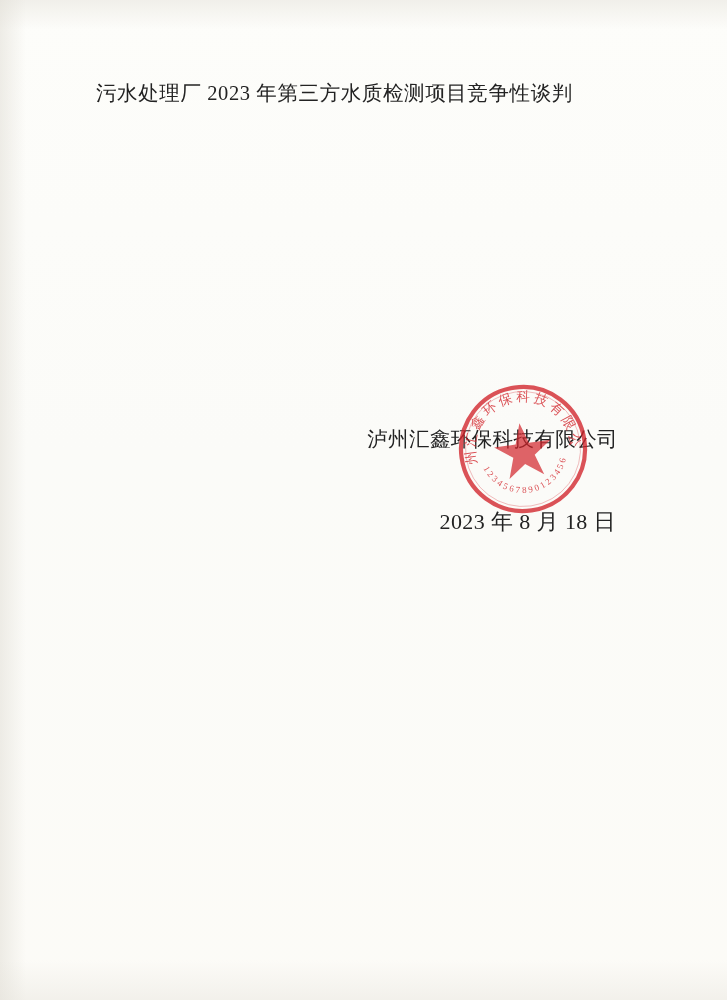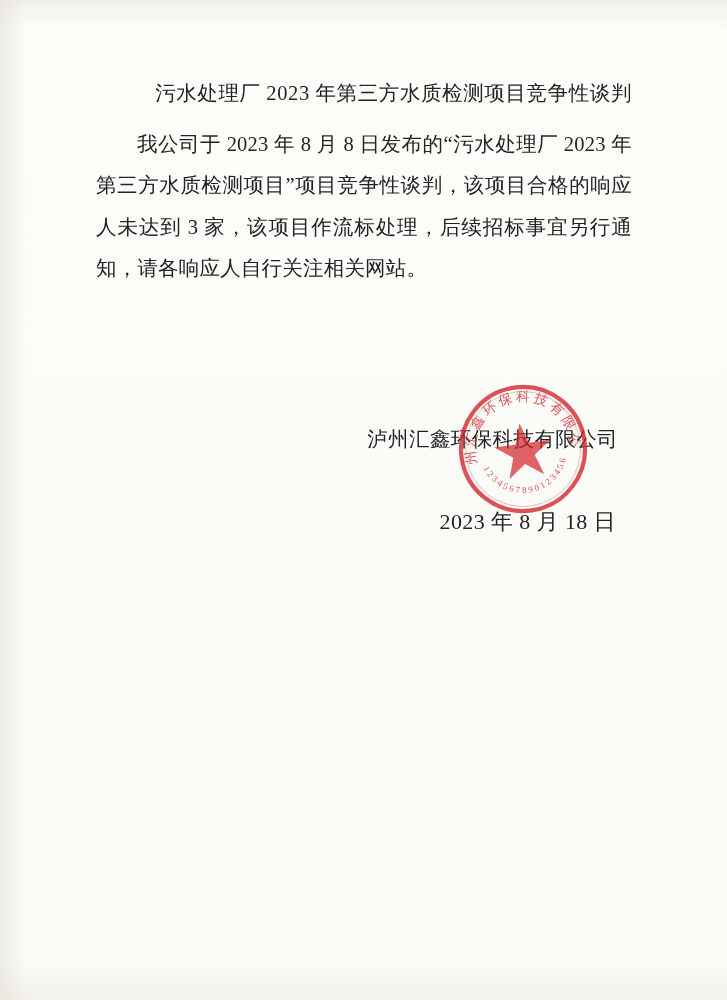--- a/index.html
+++ b/index.html
@@ -42,21 +42,21 @@
     background: linear-gradient(0deg, rgba(228,225,217,0.4), rgba(255,255,255,0));
     pointer-events: none;
   }
   .doc-body {
     position: absolute;
     top: 78px;
     left: 96px;
     width: 536px;
   }
   .title-line {
-    text-align: right;
+    text-align: left;
     font-size: 20.5px;
     letter-spacing: 0.6px;
     color: #232323;
     line-height: 1.55;
     white-space: nowrap;
   }
   .title-line.second {
     margin-top: 7px;
   }
   .para {
@@ -108,21 +108,20 @@
 <body>
 
 <div class="page">
 
   <div class="paper-shade-top"></div>
   <div class="paper-shade-left"></div>
   <div class="paper-shade-bottom"></div>
 
   <div class="doc-body">
     <div class="title-line">污水处理厂 2023 年第三方水质检测项目竞争性谈判</div>
-    <div class="para">我公司于 2023 年 8 月 8 日发布的“污水处理厂 2023 年第三方水质检测项目”项目竞争性谈判，该项目合格的响应人未达到 3 家，该项目作流标处理，后续招标事宜另行通知，请各响应人自行关注相关网站。</div>
   </div>
 
   <div class="sign-block">
     <div class="sign-company">泸州汇鑫环保科技有限公司</div>
     <div class="sign-date">2023 年 8 月 18 日</div>
   </div>
 
   <div class="seal">
     <svg width="136" height="136" viewBox="0 0 136 136" xmlns="http://www.w3.org/2000/svg">
       <defs>

